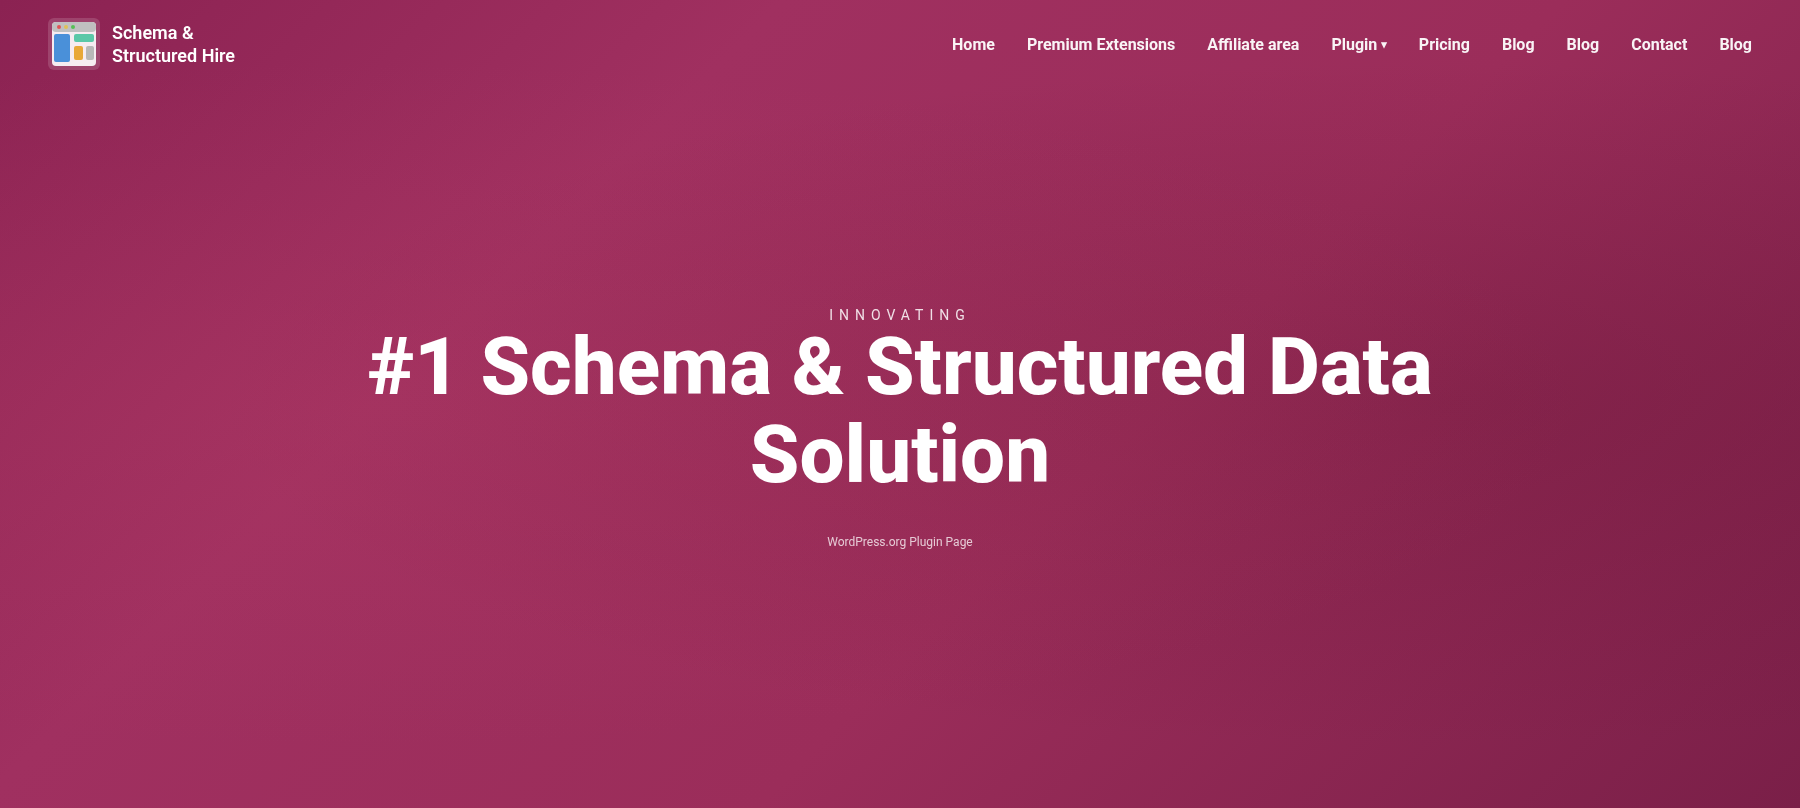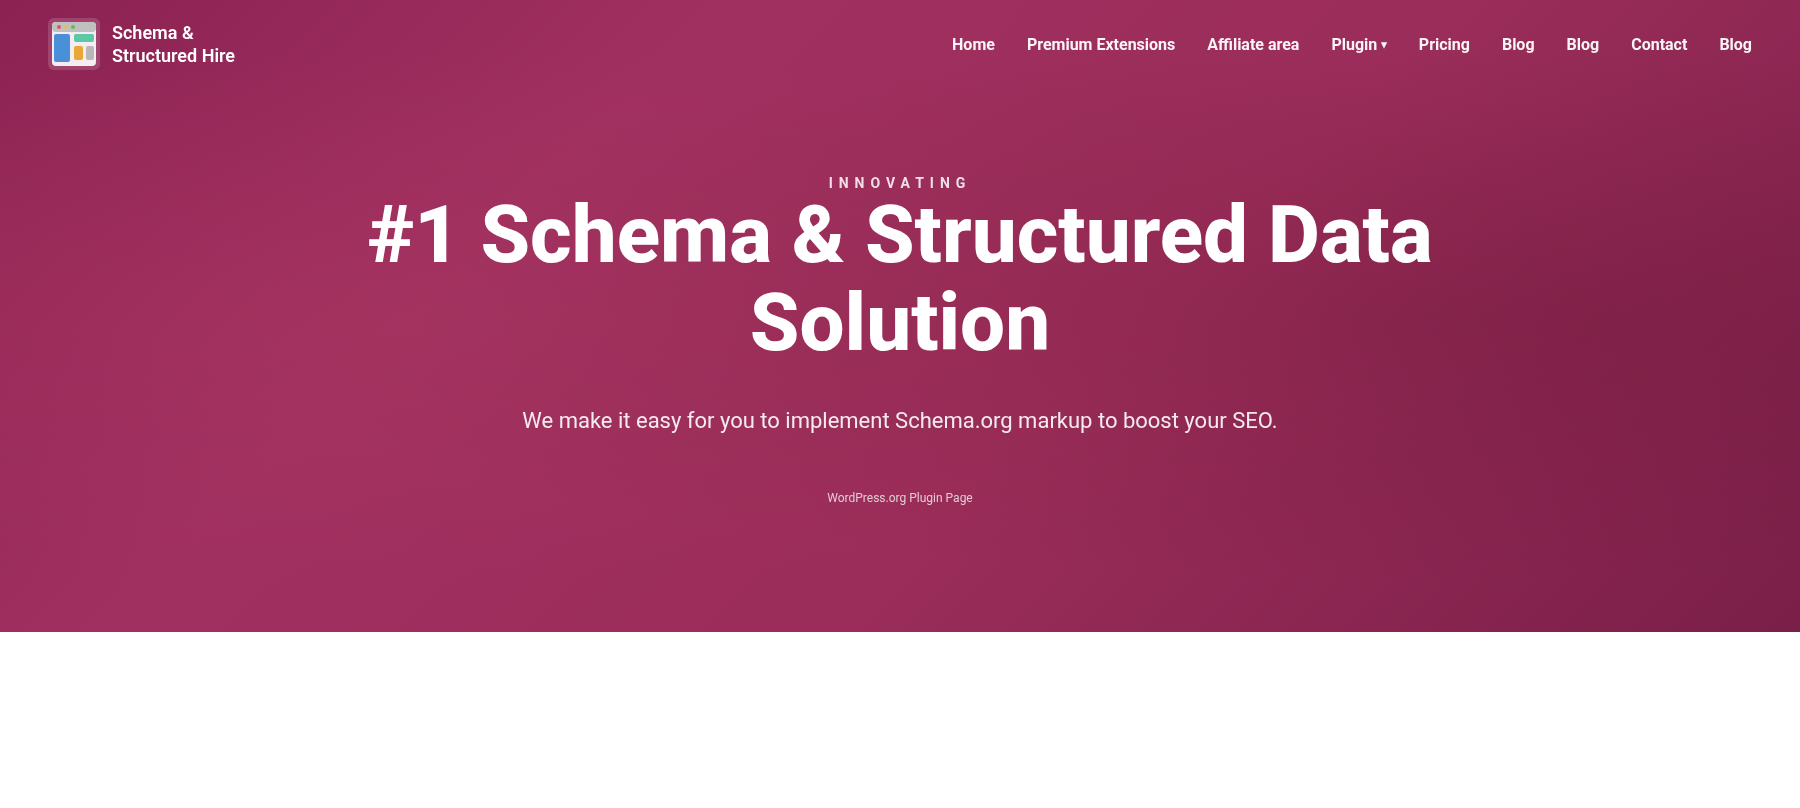--- a/index.html
+++ b/index.html
@@ -10,21 +10,21 @@
 
     body {
       font-family: -apple-system, BlinkMacSystemFont, 'Segoe UI', Roboto, Oxygen, sans-serif;
       width: 1800px;
       height: 808px;
       overflow: hidden;
     }
 
     .hero {
       width: 1800px;
-      height: 632px;
+      height: 808px;
       background: linear-gradient(135deg, #8b2252 0%, #a03060 30%, #9b2d5a 60%, #7a1f48 100%);
       position: relative;
       display: flex;
       flex-direction: column;
     }
 
     
     .hero::before {
       content: '';
       position: absolute;
@@ -106,21 +106,21 @@
       justify-content: center;
       text-align: center;
       padding: 0 40px;
       position: relative;
       z-index: 10;
       margin-top: -40px;
     }
 
     .innovating-label {
       font-size: 14px;
-      font-weight: 700;
+      font-weight: 400;
       color: rgba(255, 255, 255, 0.85);
       letter-spacing: 6px;
       text-transform: uppercase;
     }
 
     .hero-title {
       font-size: 80px;
       font-weight: 800;
       color: white;
       line-height: 1.1;
@@ -222,17 +222,16 @@
       </li>
       <li>
         <a href="#">Blog</a>
       </li>
     </ul>
   </nav>
 
   <div class="hero-content">
     <p class="innovating-label">INNOVATING</p>
     <h1 class="hero-title">#1 Schema &amp; Structured Data Solution</h1>
-    <p class="hero-subtitle">We make it easy for you to implement Schema.org markup to boost your SEO.</p>
     <a href="#" class="wp-link">WordPress.org Plugin Page</a>
   </div>
 
 </div>
 
 </body></html>

